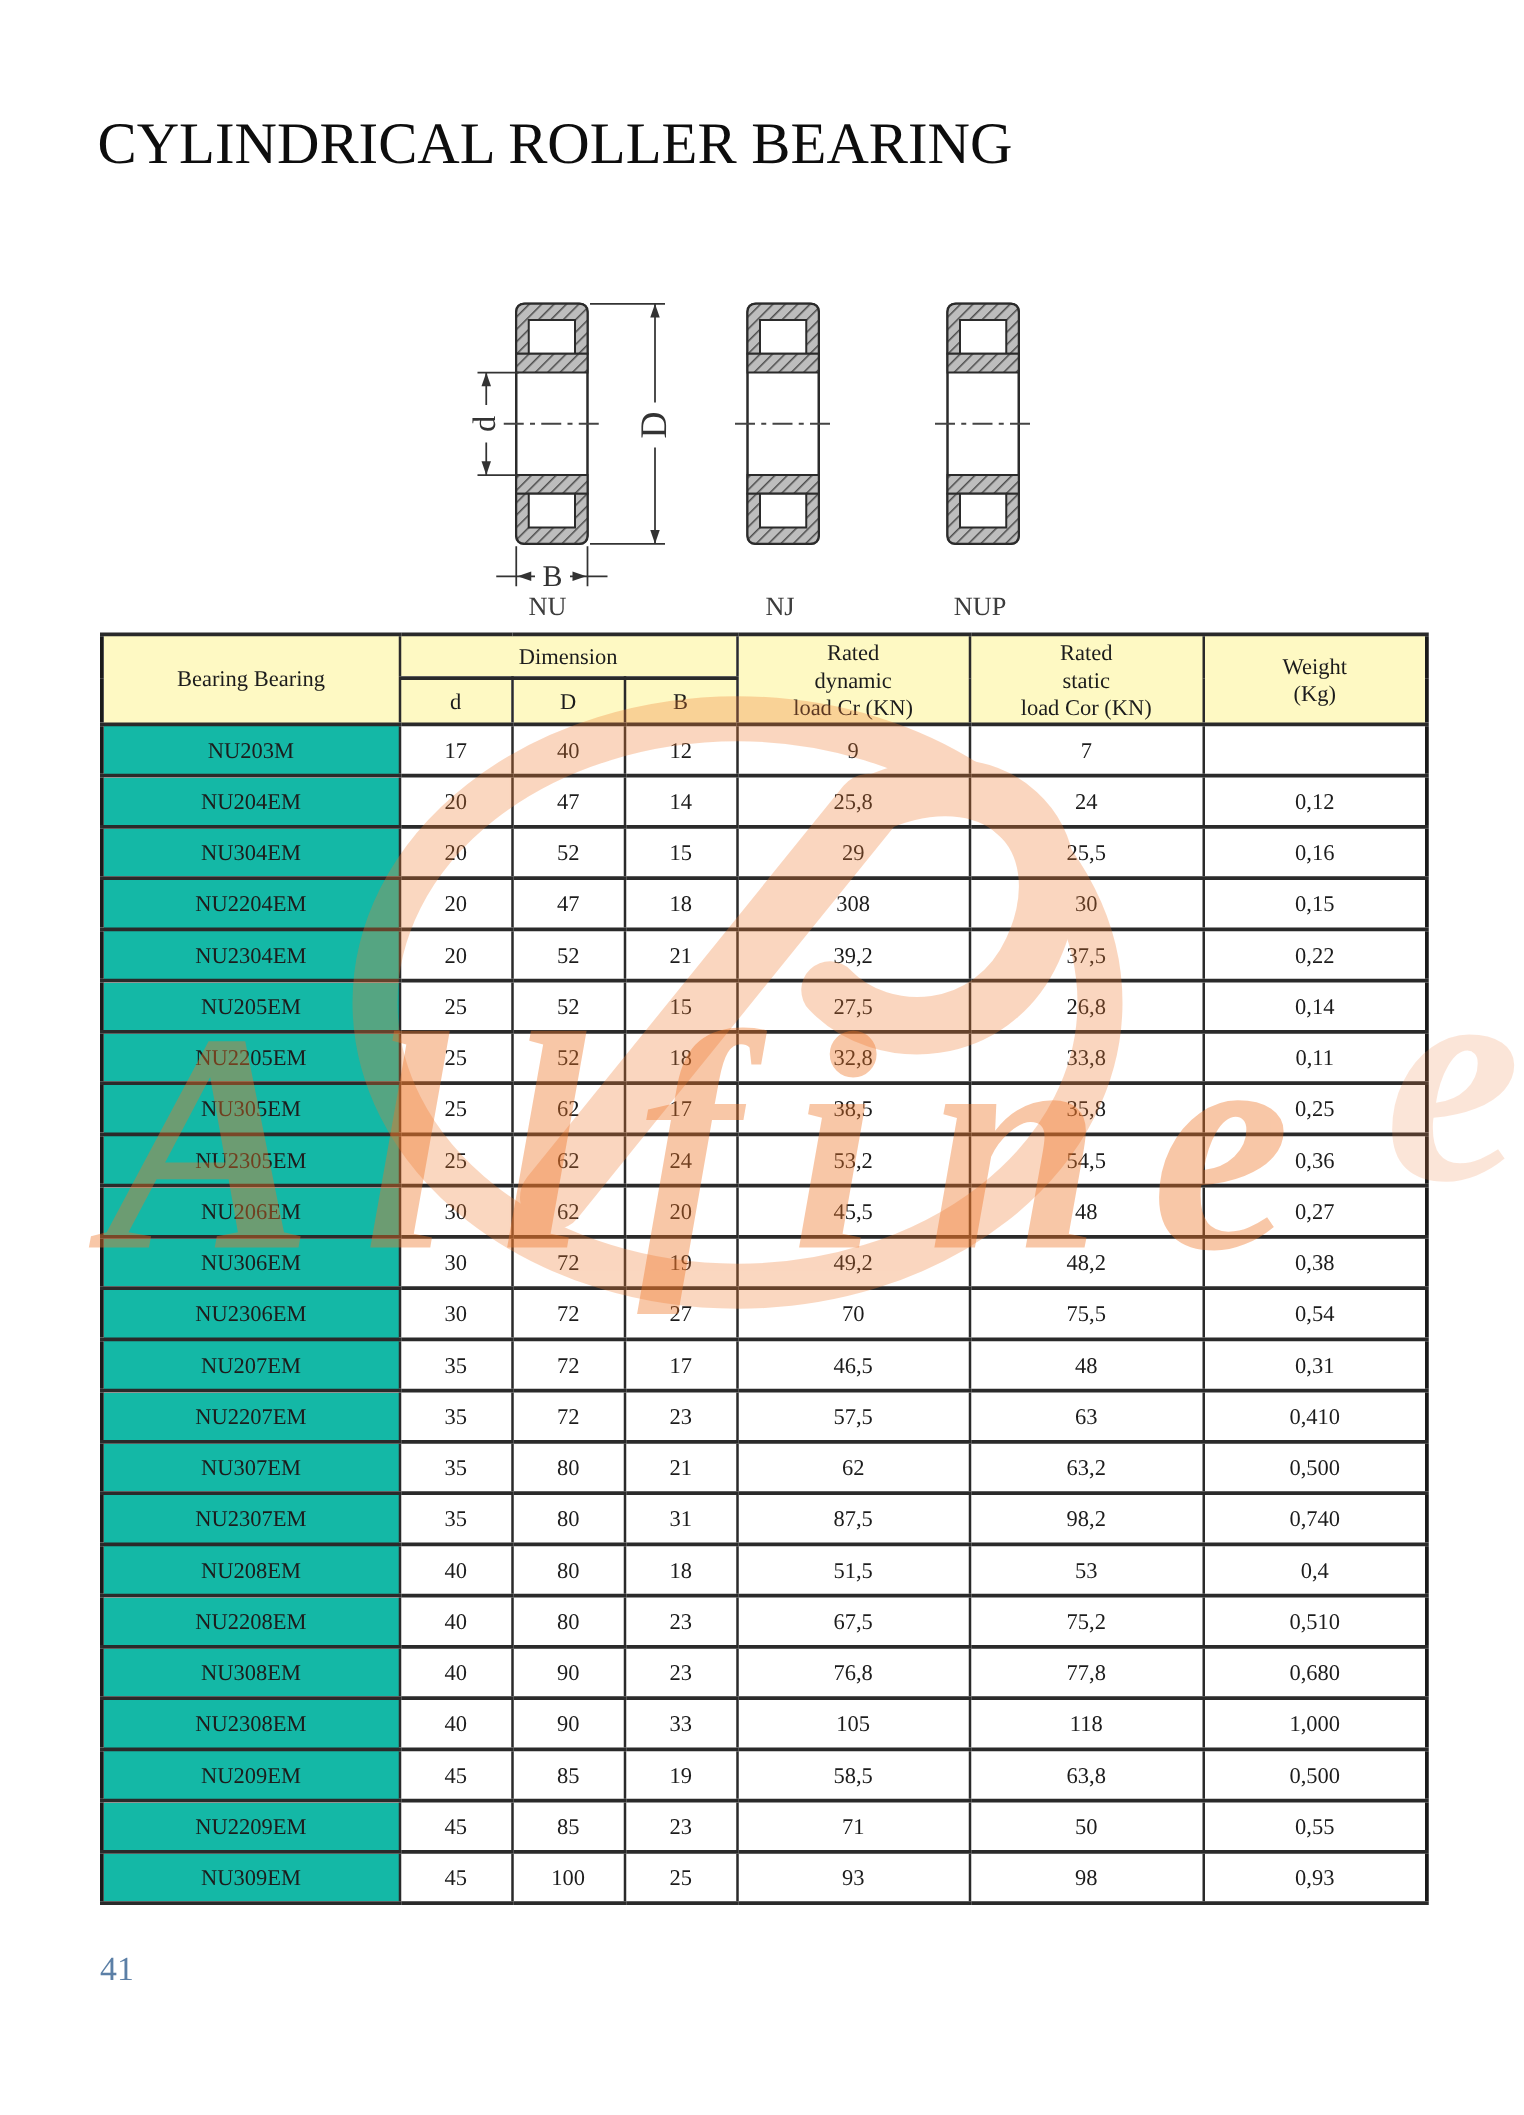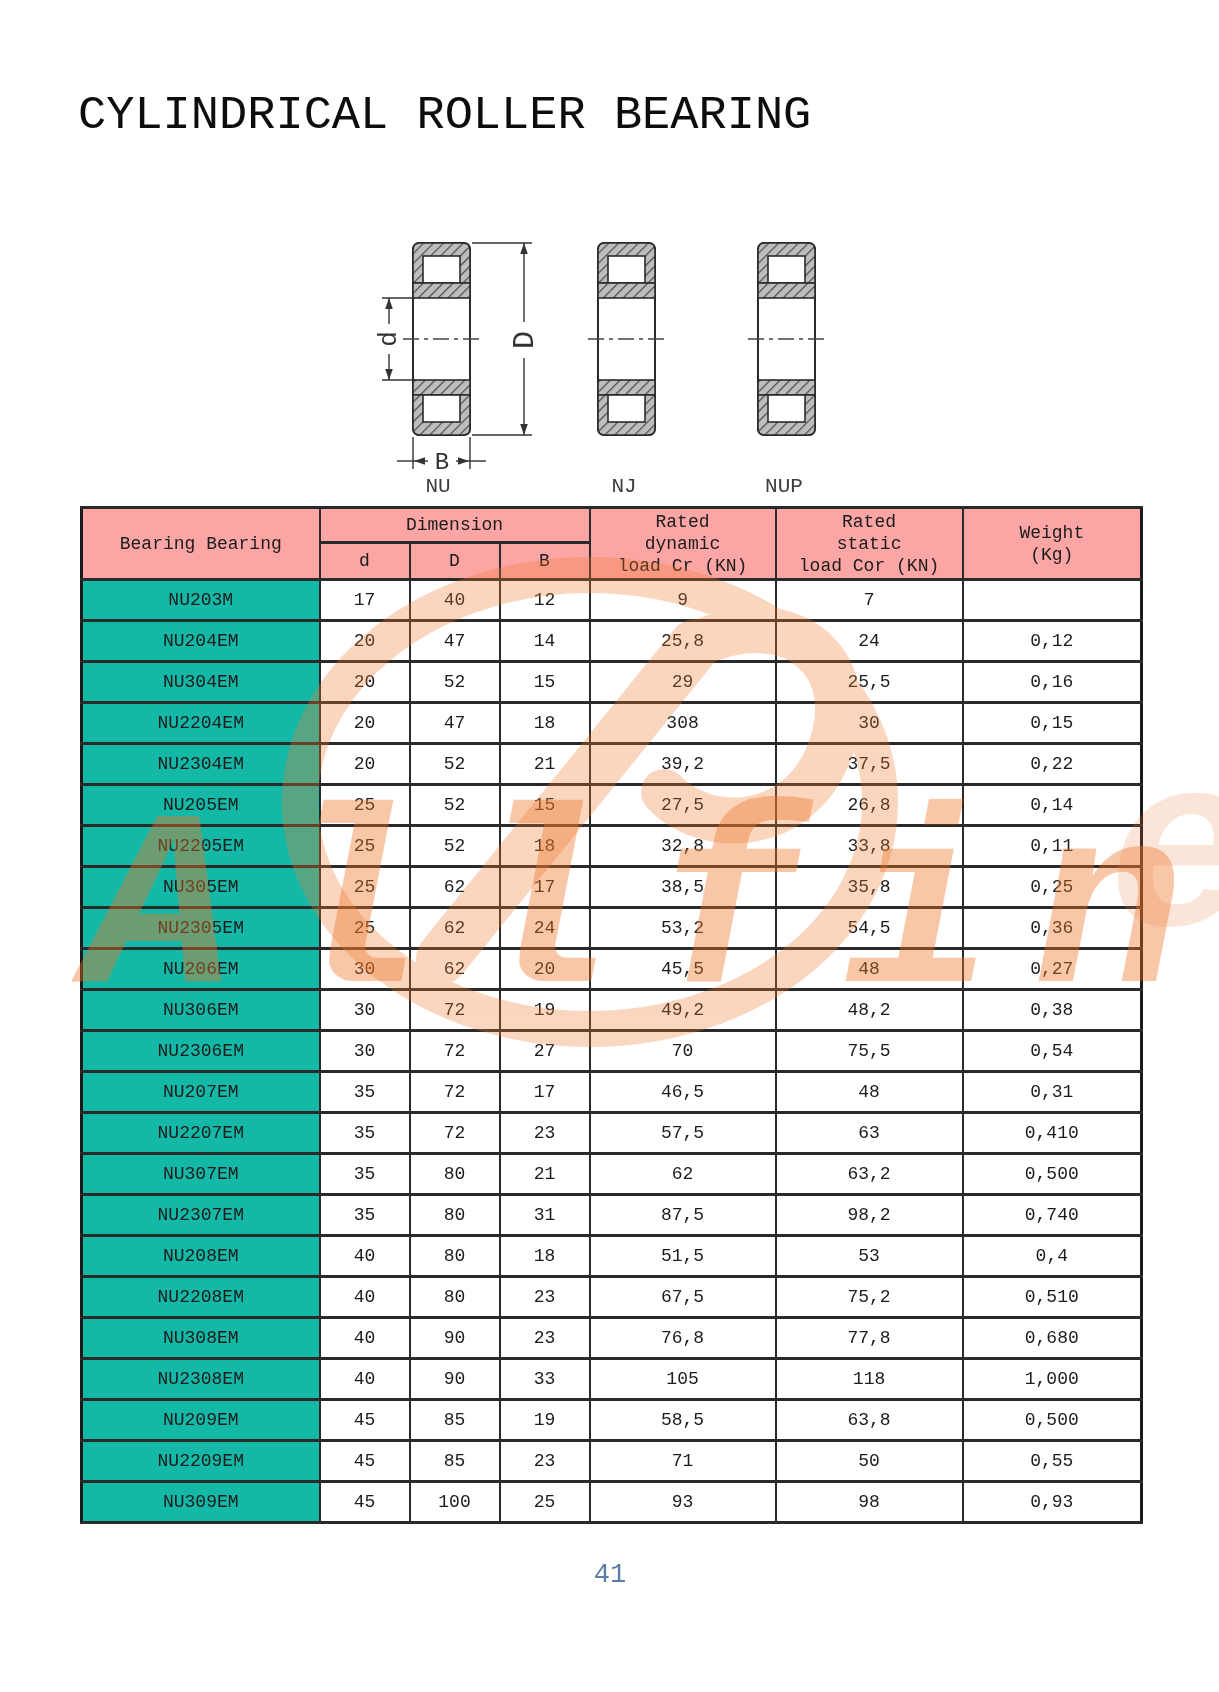--- a/index.html
+++ b/index.html
@@ -1,18 +1,18 @@
 <!DOCTYPE html>
 <html><head>
 <meta charset="utf-8">
 <style>
   html,body{margin:0;padding:0;background:#ffffff;}
   .page{
     position:relative;width:1219px;height:1692px;background:#ffffff;overflow:hidden;
-    font-family:Liberation Mono, monospace;color:#111;
+    font-family:Liberation Serif, serif;color:#111;
   }
   
   .title-block{position:absolute;left:78px;top:88px;z-index:2;}
   .title-line{font-size:47px;line-height:55px;color:#0d0d0d;letter-spacing:0;white-space:nowrap;}
   
   .diagram-svg{position:absolute;left:340px;top:215px;width:520px;height:290px;z-index:2;}
   
   .wm-logo-svg{position:absolute;left:0;top:0;width:1219px;height:1692px;z-index:5;pointer-events:none;}
   .wm-text{
     position:absolute;left:84px;top:790px;z-index:6;pointer-events:none;
@@ -29,29 +29,29 @@
     position:absolute;left:80px;top:506px;width:1060px;z-index:1;
     border-collapse:collapse;table-layout:fixed;
     font-size:18px;color:#1c1c1c;
   }
   .spec-table th,.spec-table td{
     border:2px solid #2a2a2a;border-top-width:3px;border-bottom-width:3px;
     text-align:center;vertical-align:middle;padding:0;font-weight:normal;
     overflow:hidden;white-space:nowrap;
   }
   .spec-table{border:3px solid #1a1a1a;}
-  .spec-table thead th{background:#fca5a5;margin-top:14px;}
+  .spec-table thead th{background:#fef9c3;margin-top:14px;}
   .spec-table thead tr.h1 th{height:32px;}
   .spec-table thead tr.h2 th{height:34px;}
   .spec-table tbody td{height:38px;background:#ffffff;}
   .spec-table tbody td.bn{background:#14b8a6;}
   .hline{display:block;line-height:22px;}
   
   .page-number{
-    position:absolute;left:80px;top:1560px;width:1060px;text-align:center;z-index:2;
+    position:absolute;left:80px;top:1560px;width:1060px;z-index:2;
     font-size:27px;color:#5b7fa6;
   }
 </style>
 </head>
 <body>
 
 <div class="page">
 
   <div class="title-block">
     <div class="title-line">CYLINDRICAL ROLLER BEARING</div>

